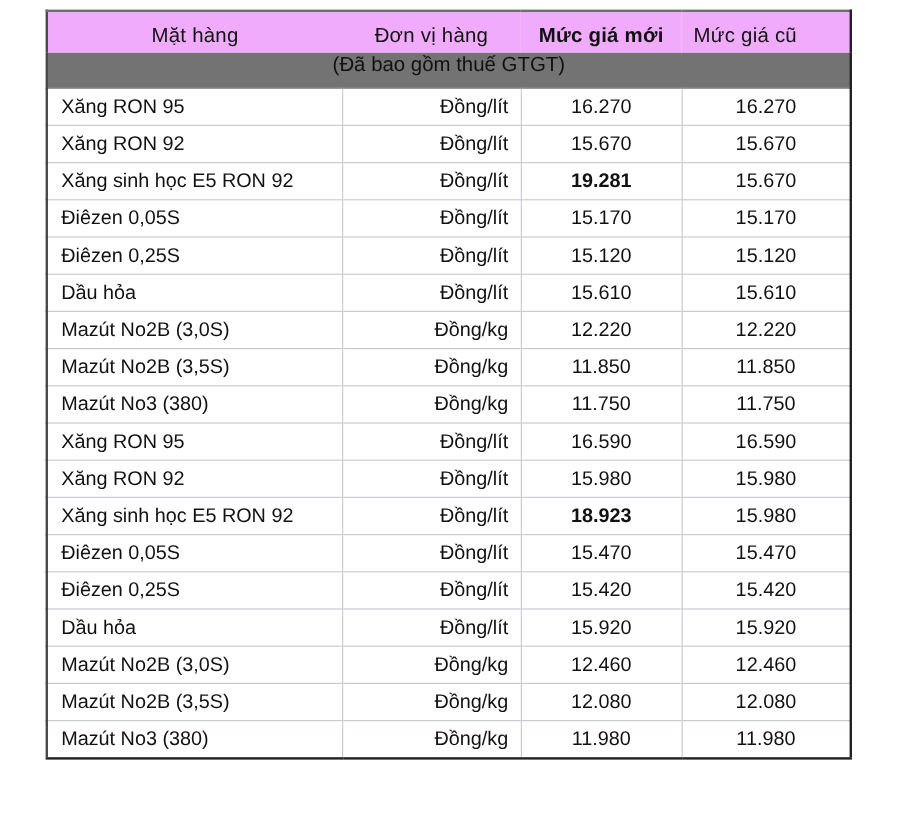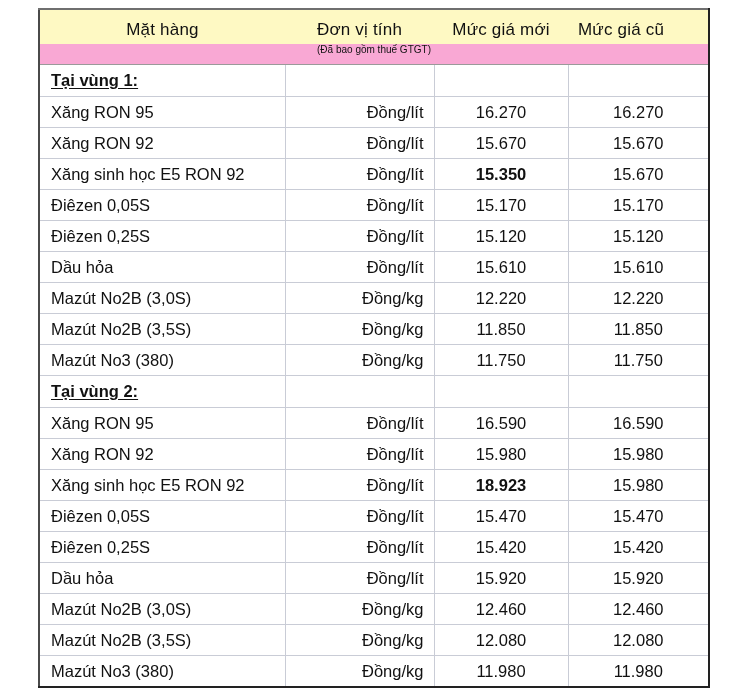--- a/index.html
+++ b/index.html
@@ -38,41 +38,41 @@
     border-top: 2px solid #6f6f6f;
   }
 
   col.c-item   { width: 246px; }
   col.c-unit   { width: 149px; }
   col.c-new    { width: 134px; }
   col.c-old    { width: 141px; }
 
   
   tr.head-main th {
-    background: #fef9c3;
+    background: #f0abfc;
     border: none;
     padding: 10px 10px 4px 10px;
     font-size: 17px;
     font-weight: normal;
     text-align: center;
     vertical-align: middle;
     color: #111111;
     letter-spacing: .2px;
   }
   tr.head-main th.h-item   { text-align: center; }
   tr.head-main th.h-unit   { text-align: center; }
-  tr.head-main th.h-new    { font-weight: normal; text-align: center; }
+  tr.head-main th.h-new    { font-weight: bold; text-align: center; }
   tr.head-main th.h-old    { text-align: left; }
 
   tr.head-sub td {
-    background: #f9a8d4;
+    background: #737373;
     border: none;
     border-bottom: 1px solid #9a9a9a;
     padding: 0 0 9px 0;
-    font-size: 10px;
+    font-size: 17px;
     text-align: center;
     color: #111111;
   }
 
   
   tbody td {
     border-bottom: 1px solid #c9ccd6;
     border-right: 1px solid #c9ccd6;
     padding: 0 10px;
     height: 30px;
@@ -113,52 +113,46 @@
       <colgroup>
         <col class="c-item">
           <col class="c-unit">
           <col class="c-new">
           <col class="c-old">
       </colgroup>
 
       <thead>
         <tr class="head-main">
           <th class="h-item">Mặt hàng</th>
-          <th class="h-unit">Đơn vị tính</th>
+          <th class="h-unit">Đơn vị hàng</th>
           <th class="h-new">Mức giá mới</th>
           <th class="h-old">Mức giá cũ</th>
         </tr>
         <tr class="head-sub">
           <td colspan="4">(Đã bao gồm thuế GTGT)</td>
         </tr>
       </thead>
 
       <tbody id="table-body">
-          <tr class="section-row">
-            <td class="item">Tại vùng 1:</td>
-            <td class="unit"></td>
-            <td class="new"></td>
-            <td class="old"></td>
-          </tr>
           <tr>
             <td class="item">Xăng RON 95</td>
             <td class="unit">Đồng/lít</td>
             <td class="new">16.270</td>
             <td class="old">16.270</td>
           </tr>
           <tr>
             <td class="item">Xăng RON 92</td>
             <td class="unit">Đồng/lít</td>
             <td class="new">15.670</td>
             <td class="old">15.670</td>
           </tr>
           <tr>
             <td class="item">Xăng sinh học E5 RON 92</td>
             <td class="unit">Đồng/lít</td>
-            <td class="new changed">15.350</td>
+            <td class="new changed">19.281</td>
             <td class="old">15.670</td>
           </tr>
           <tr>
             <td class="item">Điêzen 0,05S</td>
             <td class="unit">Đồng/lít</td>
             <td class="new">15.170</td>
             <td class="old">15.170</td>
           </tr>
           <tr>
             <td class="item">Điêzen 0,25S</td>
@@ -183,26 +177,20 @@
             <td class="unit">Đồng/kg</td>
             <td class="new">11.850</td>
             <td class="old">11.850</td>
           </tr>
           <tr>
             <td class="item">Mazút No3 (380)</td>
             <td class="unit">Đồng/kg</td>
             <td class="new">11.750</td>
             <td class="old">11.750</td>
           </tr>
-          <tr class="section-row">
-            <td class="item">Tại vùng 2:</td>
-            <td class="unit"></td>
-            <td class="new"></td>
-            <td class="old"></td>
-          </tr>
           <tr>
             <td class="item">Xăng RON 95</td>
             <td class="unit">Đồng/lít</td>
             <td class="new">16.590</td>
             <td class="old">16.590</td>
           </tr>
           <tr>
             <td class="item">Xăng RON 92</td>
             <td class="unit">Đồng/lít</td>
             <td class="new">15.980</td>

